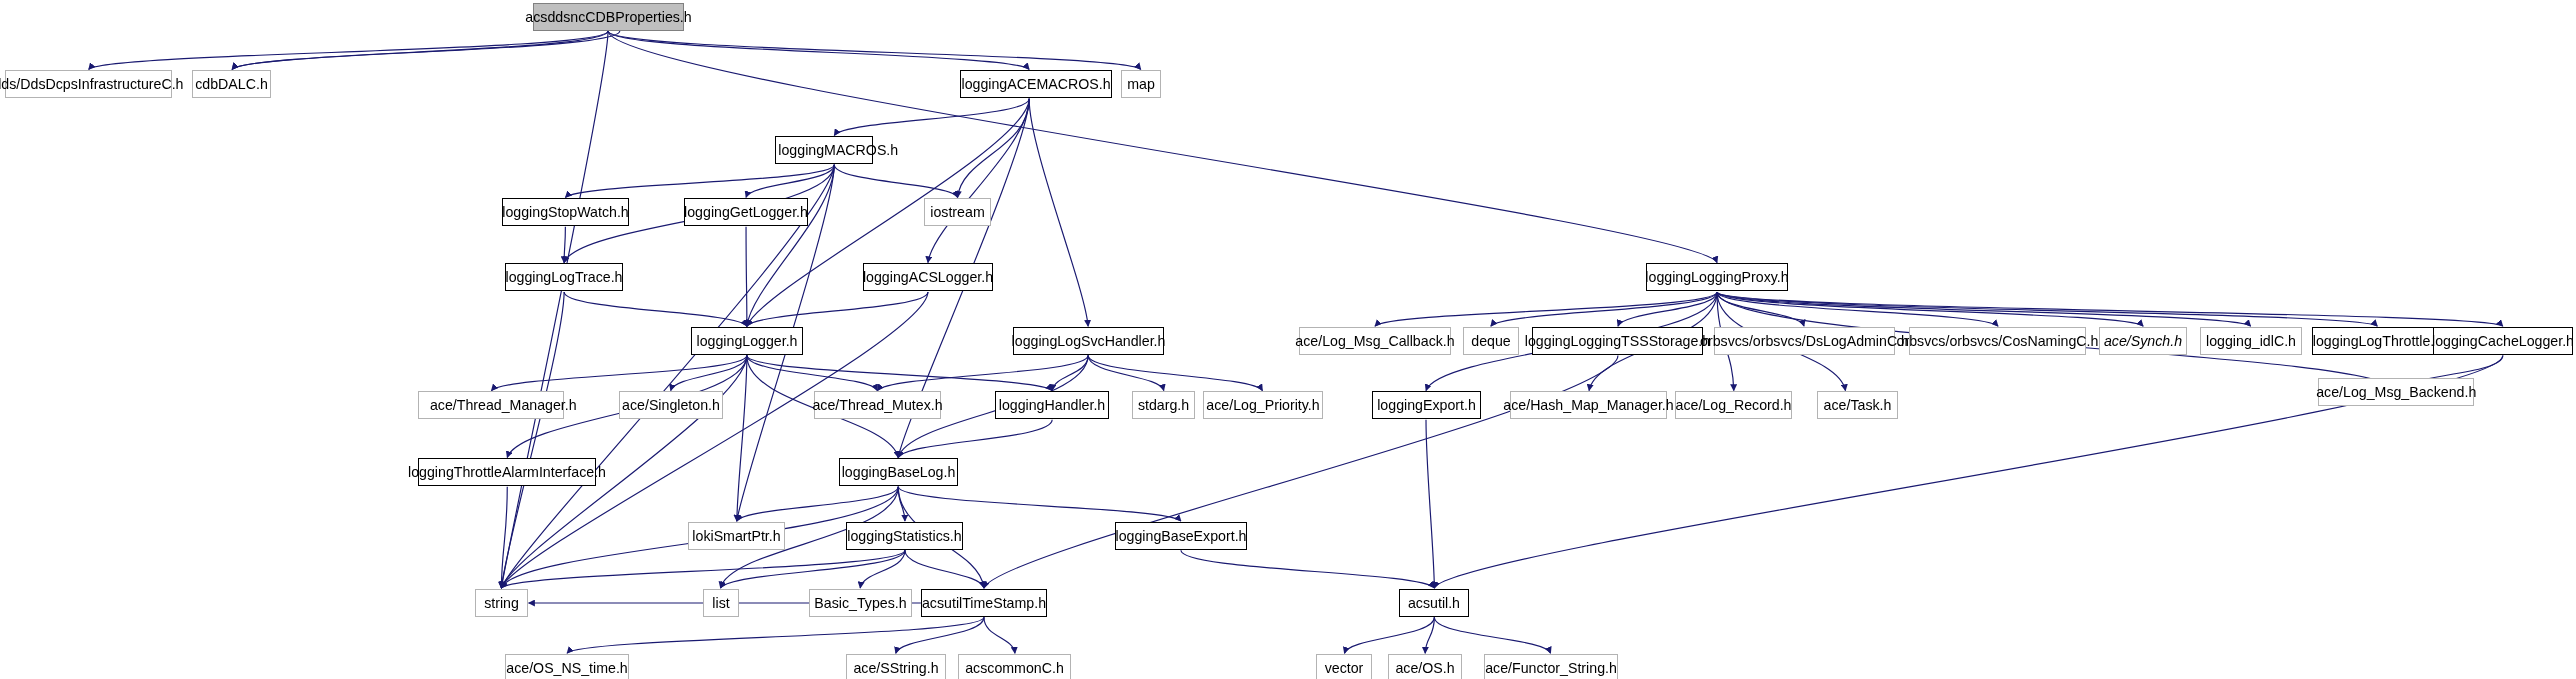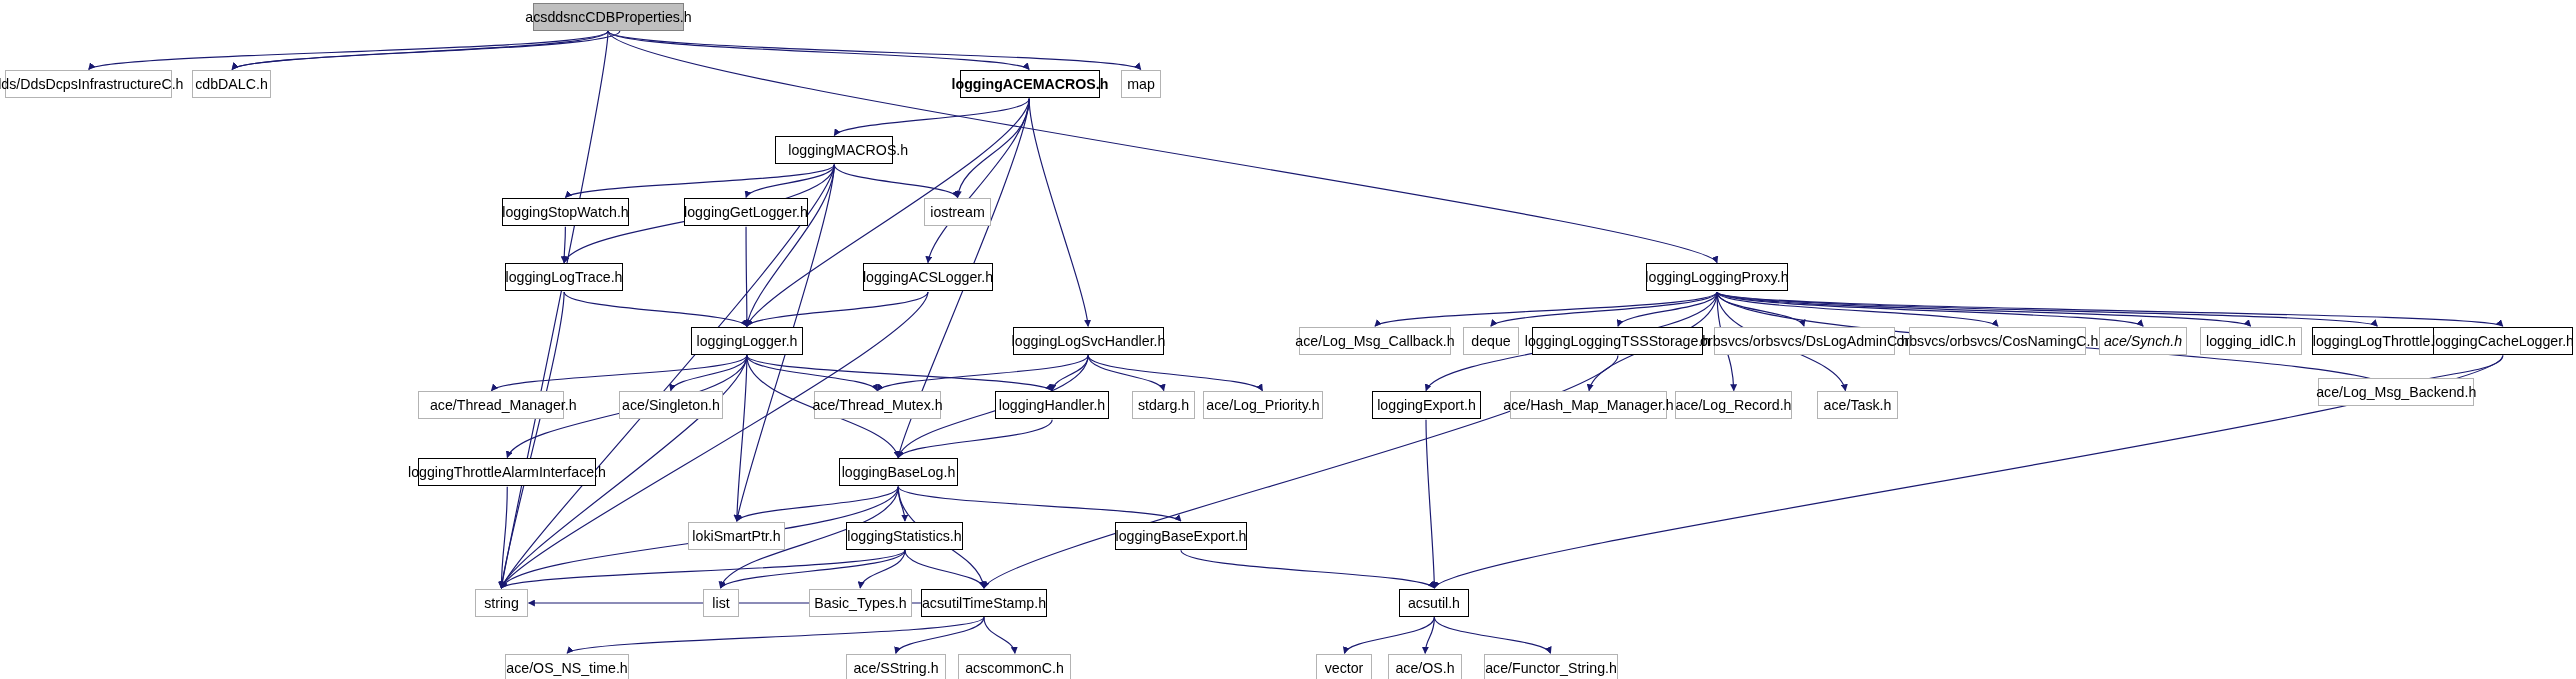--- a/index.html
+++ b/index.html
@@ -124,27 +124,27 @@
   <div id="node-layer">
       <div class="node root" style="left: 533px; top: 2.5px; width: 151px;">
         <span>acsddsncCDBProperties.h</span>
       </div>
       <div class="node" style="left: 5px; top: 70px; width: 167px;">
         <span>dds/DdsDcpsInfrastructureC.h</span>
       </div>
       <div class="node" style="left: 192px; top: 70px; width: 79px;">
         <span>cdbDALC.h</span>
       </div>
-      <div class="node strong" style="left: 960px; top: 70px; width: 140px; font-weight: bold;">
+      <div class="node strong" style="left: 960px; top: 70px; width: 152px;">
         <span>loggingACEMACROS.h</span>
       </div>
       <div class="node" style="left: 1121px; top: 70px; width: 40px;">
         <span>map</span>
       </div>
-      <div class="node strong" style="left: 775px; top: 136px; width: 118px; padding-left: 36px;">
+      <div class="node strong" style="left: 775px; top: 136px; width: 98px; padding-left: 36px;">
         <span>loggingMACROS.h</span>
       </div>
       <div class="node strong" style="left: 502px; top: 198px; width: 127px;">
         <span>loggingStopWatch.h</span>
       </div>
       <div class="node strong" style="left: 684px; top: 198px; width: 124px; text-align: center;">
         <span>loggingGetLogger.h</span>
       </div>
       <div class="node" style="left: 924px; top: 198px; width: 67px;">
         <span>iostream</span>

